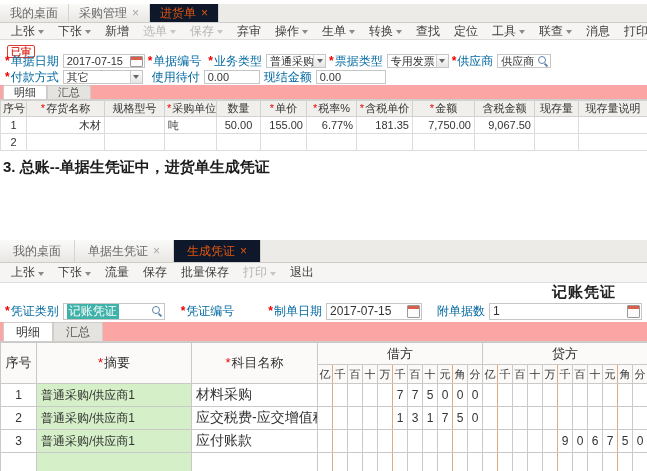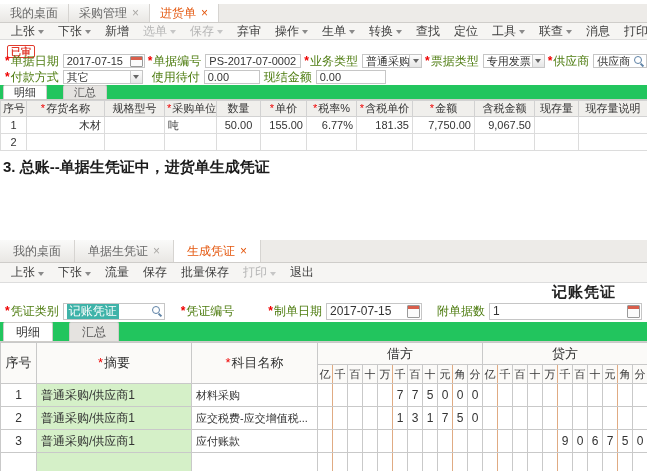--- a/index.html
+++ b/index.html
@@ -9,60 +9,60 @@
   .window{position:absolute;left:0;width:647px;background:#fff}
   #win1{top:4px}
   #win2{top:240px;height:231px;overflow:hidden}
 
   
   .tabbar{display:flex;background:#edebe8;border-bottom:1px solid #cfcdca;height:19px}
   #win2 .tabbar{height:23px}
   .tab{display:flex;align-items:center;gap:5px;padding:0 10px;font-size:12px;color:#666;
        background:linear-gradient(#fafaf9,#e9e7e4);border-right:1px solid #d6d4d1;cursor:default;white-space:nowrap}
   #win2 .tab{padding:0 13px}
-  .tab.active{background:#ffffff;color:#e4570e}
+  .tab.active{background:#0f172a;color:#e4570e}
   .tab .close{color:#a9a7a4;font-size:12px;line-height:1}
   .tab.active .close{color:#e4570e}
 
   
   .toolbar{display:flex;align-items:center;background:#f6f5f3;border-bottom:1px solid #ddd;height:17px;padding:0 4px}
   #win2 .toolbar{height:20px}
   .tbtn{display:flex;align-items:center;gap:3px;padding:0 7px;font-size:12px;color:#3d3d3d;height:100%;white-space:nowrap}
   .tbtn .caret{width:0;height:0;border-left:3px solid transparent;border-right:3px solid transparent;border-top:4px solid #8a8a8a;margin-top:2px}
   .tbtn.disabled{color:#b5b5b5}
   .tbtn.disabled .caret{border-top-color:#c6c6c6}
 
   
   .stamp-row{height:13px;padding:1px 7px 0}
   .stamp{display:inline-block;font-size:10px;font-weight:bold;color:#e23b2e;border:1px solid #e23b2e;
          border-radius:2px;padding:0 3px;line-height:11px;background:#fff}
 
   
   .form-row{display:flex;align-items:center;height:16px;padding:0 5px;font-size:12px;white-space:nowrap}
   #win2 .form-row{height:22px}
   .field{display:flex;align-items:center;margin-right:3px}
-  .field label{color:#4d7c0f;margin:0 4px 0 1px}
+  .field label{color:#0369a1;margin:0 4px 0 1px}
   .req{color:#e00;font-weight:bold}
   .control{display:flex;align-items:center;justify-content:space-between;border:1px solid #c6c6c6;
            background:#fff;height:14px;padding:0 0 0 3px;font-size:11px;color:#333;overflow:hidden}
   #win2 .control{height:17px;font-size:12px}
   .control .val{overflow:hidden;white-space:nowrap}
   .val-hl{background:#3fb3a9;color:#fff;padding:0 2px}
   .sel-arrow{width:12px;height:100%;background:linear-gradient(#fdfdfd,#e6e6e6);border-left:1px solid #ccc;
              display:flex;align-items:center;justify-content:center;flex:none}
   .sel-arrow::after{content:"";width:0;height:0;border-left:3px solid transparent;border-right:3px solid transparent;border-top:4px solid #666}
   .cal-icon{width:13px;height:11px;border:1px solid #9a9a9a;border-radius:1px;flex:none;
             background:linear-gradient(#d95f4c 0 3px,#fbfbfb 3px);margin:0 1px}
   #win2 .cal-icon{height:13px}
   .mag-icon{position:relative;width:13px;height:13px;margin:0 1px;flex:none}
   .mag-icon::before{content:"";position:absolute;left:2px;top:1px;width:6px;height:6px;border:1px solid #5e82a6;border-radius:50%}
   .mag-icon::after{content:"";position:absolute;width:4px;height:2px;background:#5e82a6;transform:rotate(45deg);left:8px;top:9px}
 
   
-  .subtabs{display:flex;align-items:stretch;height:15px;background:#22c55e;border-bottom:1px solid #cfcdca;padding-left:3px;gap:16px}
+  .subtabs{display:flex;align-items:stretch;height:15px;background:#fca5a5;border-bottom:1px solid #cfcdca;padding-left:3px;gap:0}
   #win2 .subtabs{height:20px}
   .subtab{display:flex;align-items:center;font-size:11px;color:#555;background:#e5e3e0;
           border:1px solid #cfcdca;border-bottom:none;padding:0 10px;border-radius:2px 2px 0 0}
   #win2 .subtab{font-size:12px;padding:0 12px}
   .subtab.active{background:#fff;color:#333}
 
   
   table{border-collapse:collapse;table-layout:fixed}
   #w1-table{width:647px;font-size:11px}
   #w1-table th{background:#f0efec;border:1px solid #d2d2d2;font-weight:normal;color:#333;height:15px;
@@ -73,21 +73,21 @@
   
   .voucher-head{position:relative;height:17px}
   .voucher-title{position:absolute;left:552px;top:0;font-size:15px;font-weight:bold;letter-spacing:1px;color:#222}
   #w2-table{width:647px;font-size:12px}
   #w2-table th{border:1px solid #c9c9c9;background:#fbfaf8;font-weight:normal;color:#333;text-align:center;overflow:hidden}
   #w2-table th.big{height:22px;font-size:13px}
   #w2-table th.digit{height:19px;font-size:11px;padding:0}
   #w2-table td{border:1px solid #c9c9c9;height:23px;padding:0 4px;overflow:hidden;white-space:nowrap}
   #w2-table td.num{text-align:center;padding:0}
   #w2-table td.green{background:#d5f0c8}
-  #w2-table td.acct{font-size:11px}
+  #w2-table td.acct{font-size:14px}
   #w2-table td.digit{padding:0;text-align:center}
   #w2-table .grp{border-right-color:#e0ab83}
 
   
   .doc-heading{position:absolute;top:158px;left:3px;font-size:15px;font-weight:bold;color:#1b1b1b}
 </style>
 </head>
 <body>
 
 <div class="window" id="win1">
@@ -170,23 +170,20 @@
       <span class="req">*</span>
       <label>单据日期</label>
       <span class="control" style="width:82px">
         <span class="val">2017-07-15</span>
         <span class="cal-icon"></span>
       </span>
     </div>
     <div class="field">
       <span class="req">*</span>
       <label>单据编号</label>
-      <span class="control" style="width:96px">
-        <span class="val">PS-2017-07-0002</span>
-      </span>
     </div>
     <div class="field">
       <span class="req">*</span>
       <label>业务类型</label>
       <span class="control" style="width:60px">
         <span class="val">普通采购</span>
         <span class="sel-arrow"></span>
       </span>
     </div>
     <div class="field">

